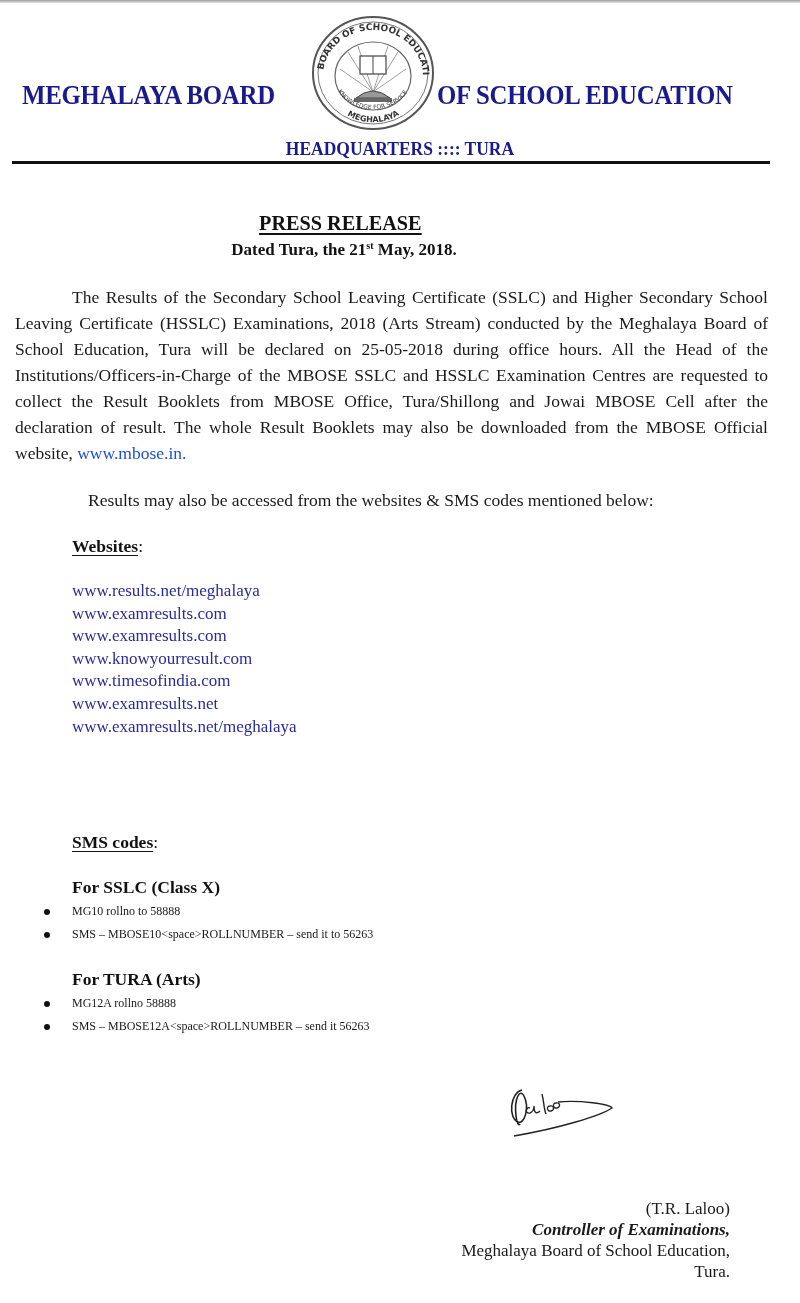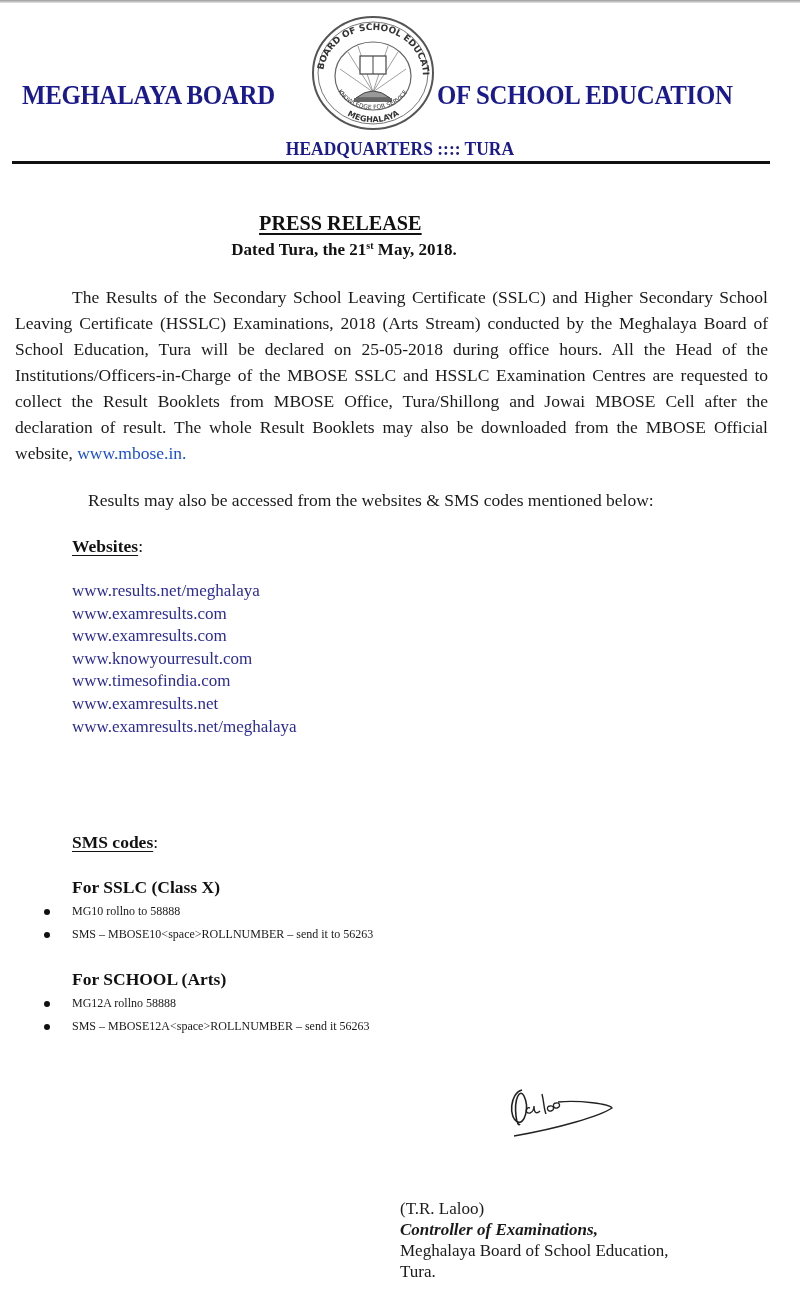--- a/index.html
+++ b/index.html
@@ -60,21 +60,21 @@
 
     .sites { position: absolute; top: 580px; left: 72px; list-style: none; }
     .sites li { font-size: 17px; line-height: 22.6px; color: #2b2b96; }
 
     .sub-head { position: absolute; left: 72px; font-weight: bold; font-size: 17.5px; color: #111; }
     .bullets { position: absolute; left: 44px; list-style: none; }
     .bullets li { font-size: 12px; line-height: 23px; color: #1a1a1a; position: relative; padding-left: 28px; }
     .bullets li .dot { position: absolute; left: 0; top: 9px; width: 6px; height: 6px; border-radius: 50%; background: #111; }
 
     .signature { position: absolute; left: 500px; top: 1078px; width: 130px; height: 70px; }
-    .sig-block { position: absolute; left: 400px; top: 1198px; width: 330px; text-align: left; font-size: 17px; line-height: 21px; color: #1a1a1a; }
+    .sig-block { position: absolute; left: 400px; top: 1198px; width: 330px; text-align: right; font-size: 17px; line-height: 21px; color: #1a1a1a; }
     .sig-block .role { font-weight: bold; font-style: italic; }
   </style>
 </head>
 <body>
 
 <div class="topbar"></div>
 
 <div class="header">
   <div class="hdr-left">MEGHALAYA BOARD</div>
   <svg class="seal" viewBox="0 0 130 118">
@@ -127,21 +127,21 @@
 </ul>
 
 <div class="section-head" style="top:832px;"><span class="u">SMS codes</span><span class="c">:</span></div>
 
 <div class="sub-head" style="top:877px;">For SSLC (Class X)</div>
 <ul class="bullets" style="top:900px;">
   <li><span class="dot"></span><span>MG10 rollno to 58888</span></li>
   <li><span class="dot"></span><span>SMS – MBOSE10&lt;space&gt;ROLLNUMBER – send it to 56263</span></li>
 </ul>
 
-<div class="sub-head" style="top:969px;">For SCHOOL (Arts)</div>
+<div class="sub-head" style="top:969px;">For TURA (Arts)</div>
 <ul class="bullets" style="top:992px;">
   <li><span class="dot"></span><span>MG12A rollno 58888</span></li>
   <li><span class="dot"></span><span>SMS – MBOSE12A&lt;space&gt;ROLLNUMBER – send it 56263</span></li>
 </ul>
 
 <svg class="signature" viewBox="0 0 130 70">
   <path d="M22 12 C10 15 8 40 18 44 C24 47 30 30 24 18 C20 10 14 20 16 38 C17 46 19 48 20 46" fill="none" stroke="#222" stroke-width="1.6"></path>
   <path d="M30 30 C26 28 24 36 30 35 C33 34 34 30 34 28 C34 34 36 37 40 33" fill="none" stroke="#222" stroke-width="1.4"></path>
   <path d="M42 16 C44 24 44 32 46 36" fill="none" stroke="#222" stroke-width="1.4"></path>
   <path d="M50 28 C46 28 47 34 51 33 C55 32 54 27 50 28 M56 25 C52 25 53 31 57 30 C61 29 60 24 56 25" fill="none" stroke="#222" stroke-width="1.3"></path>

